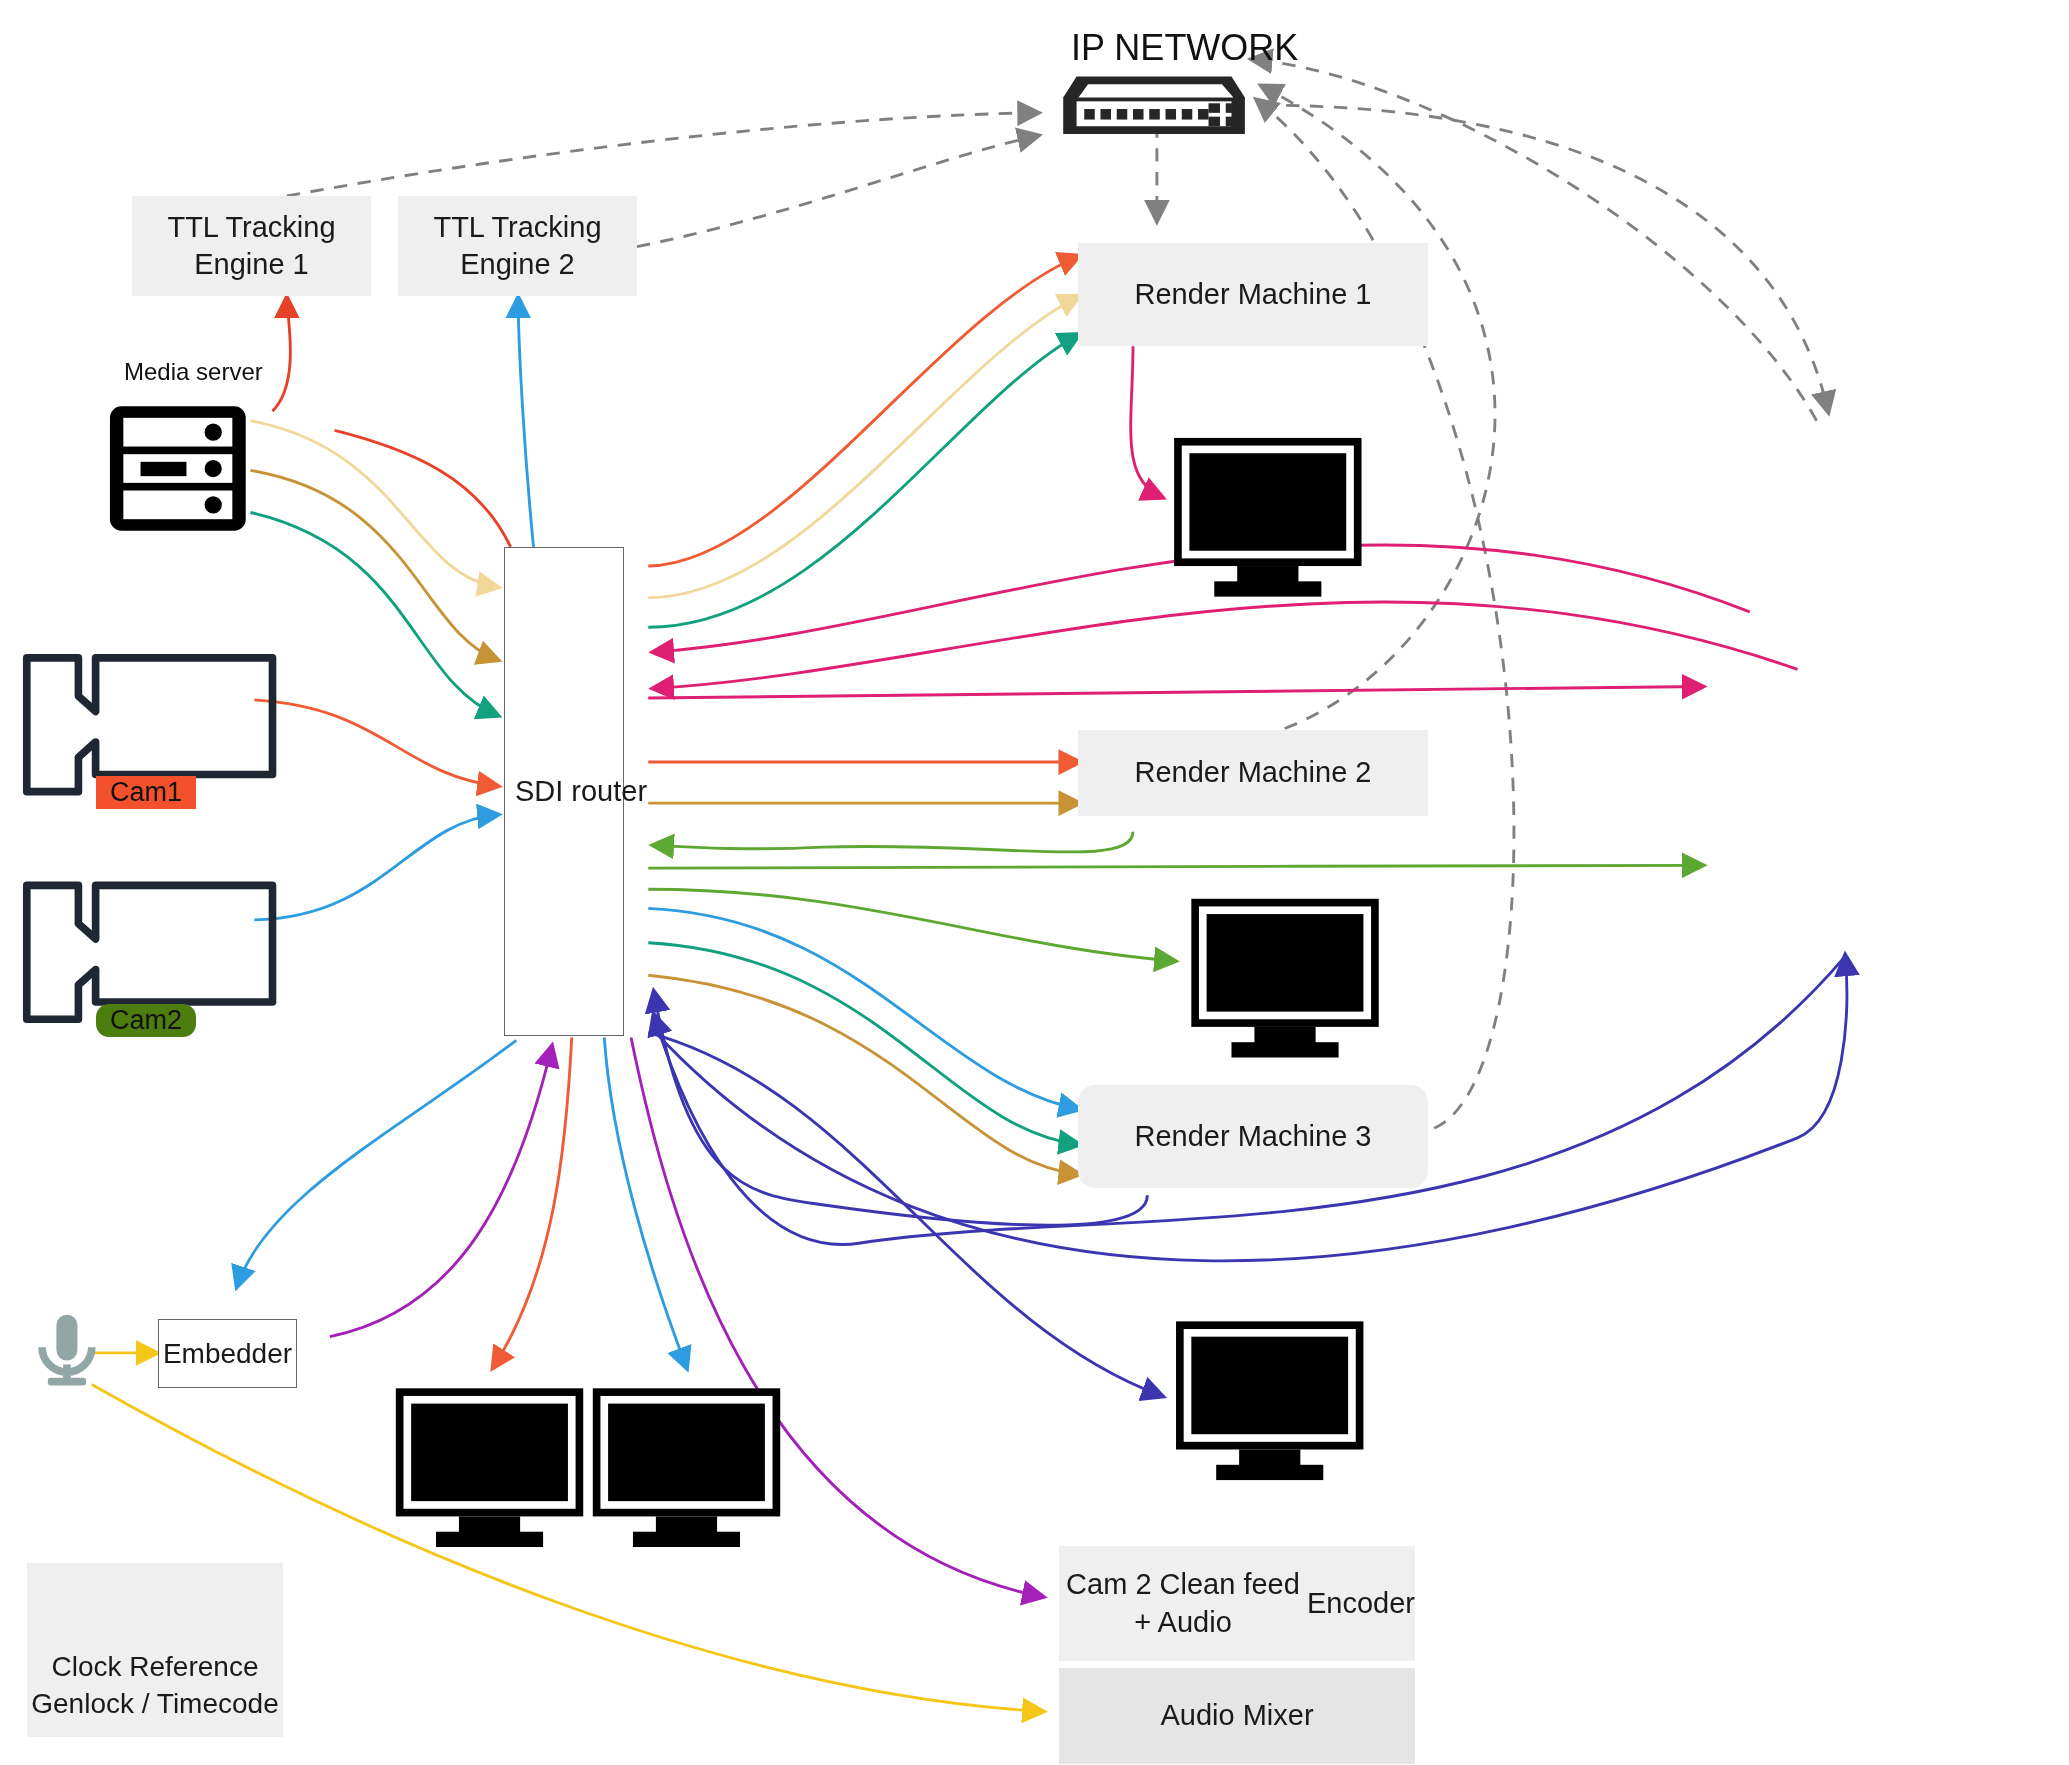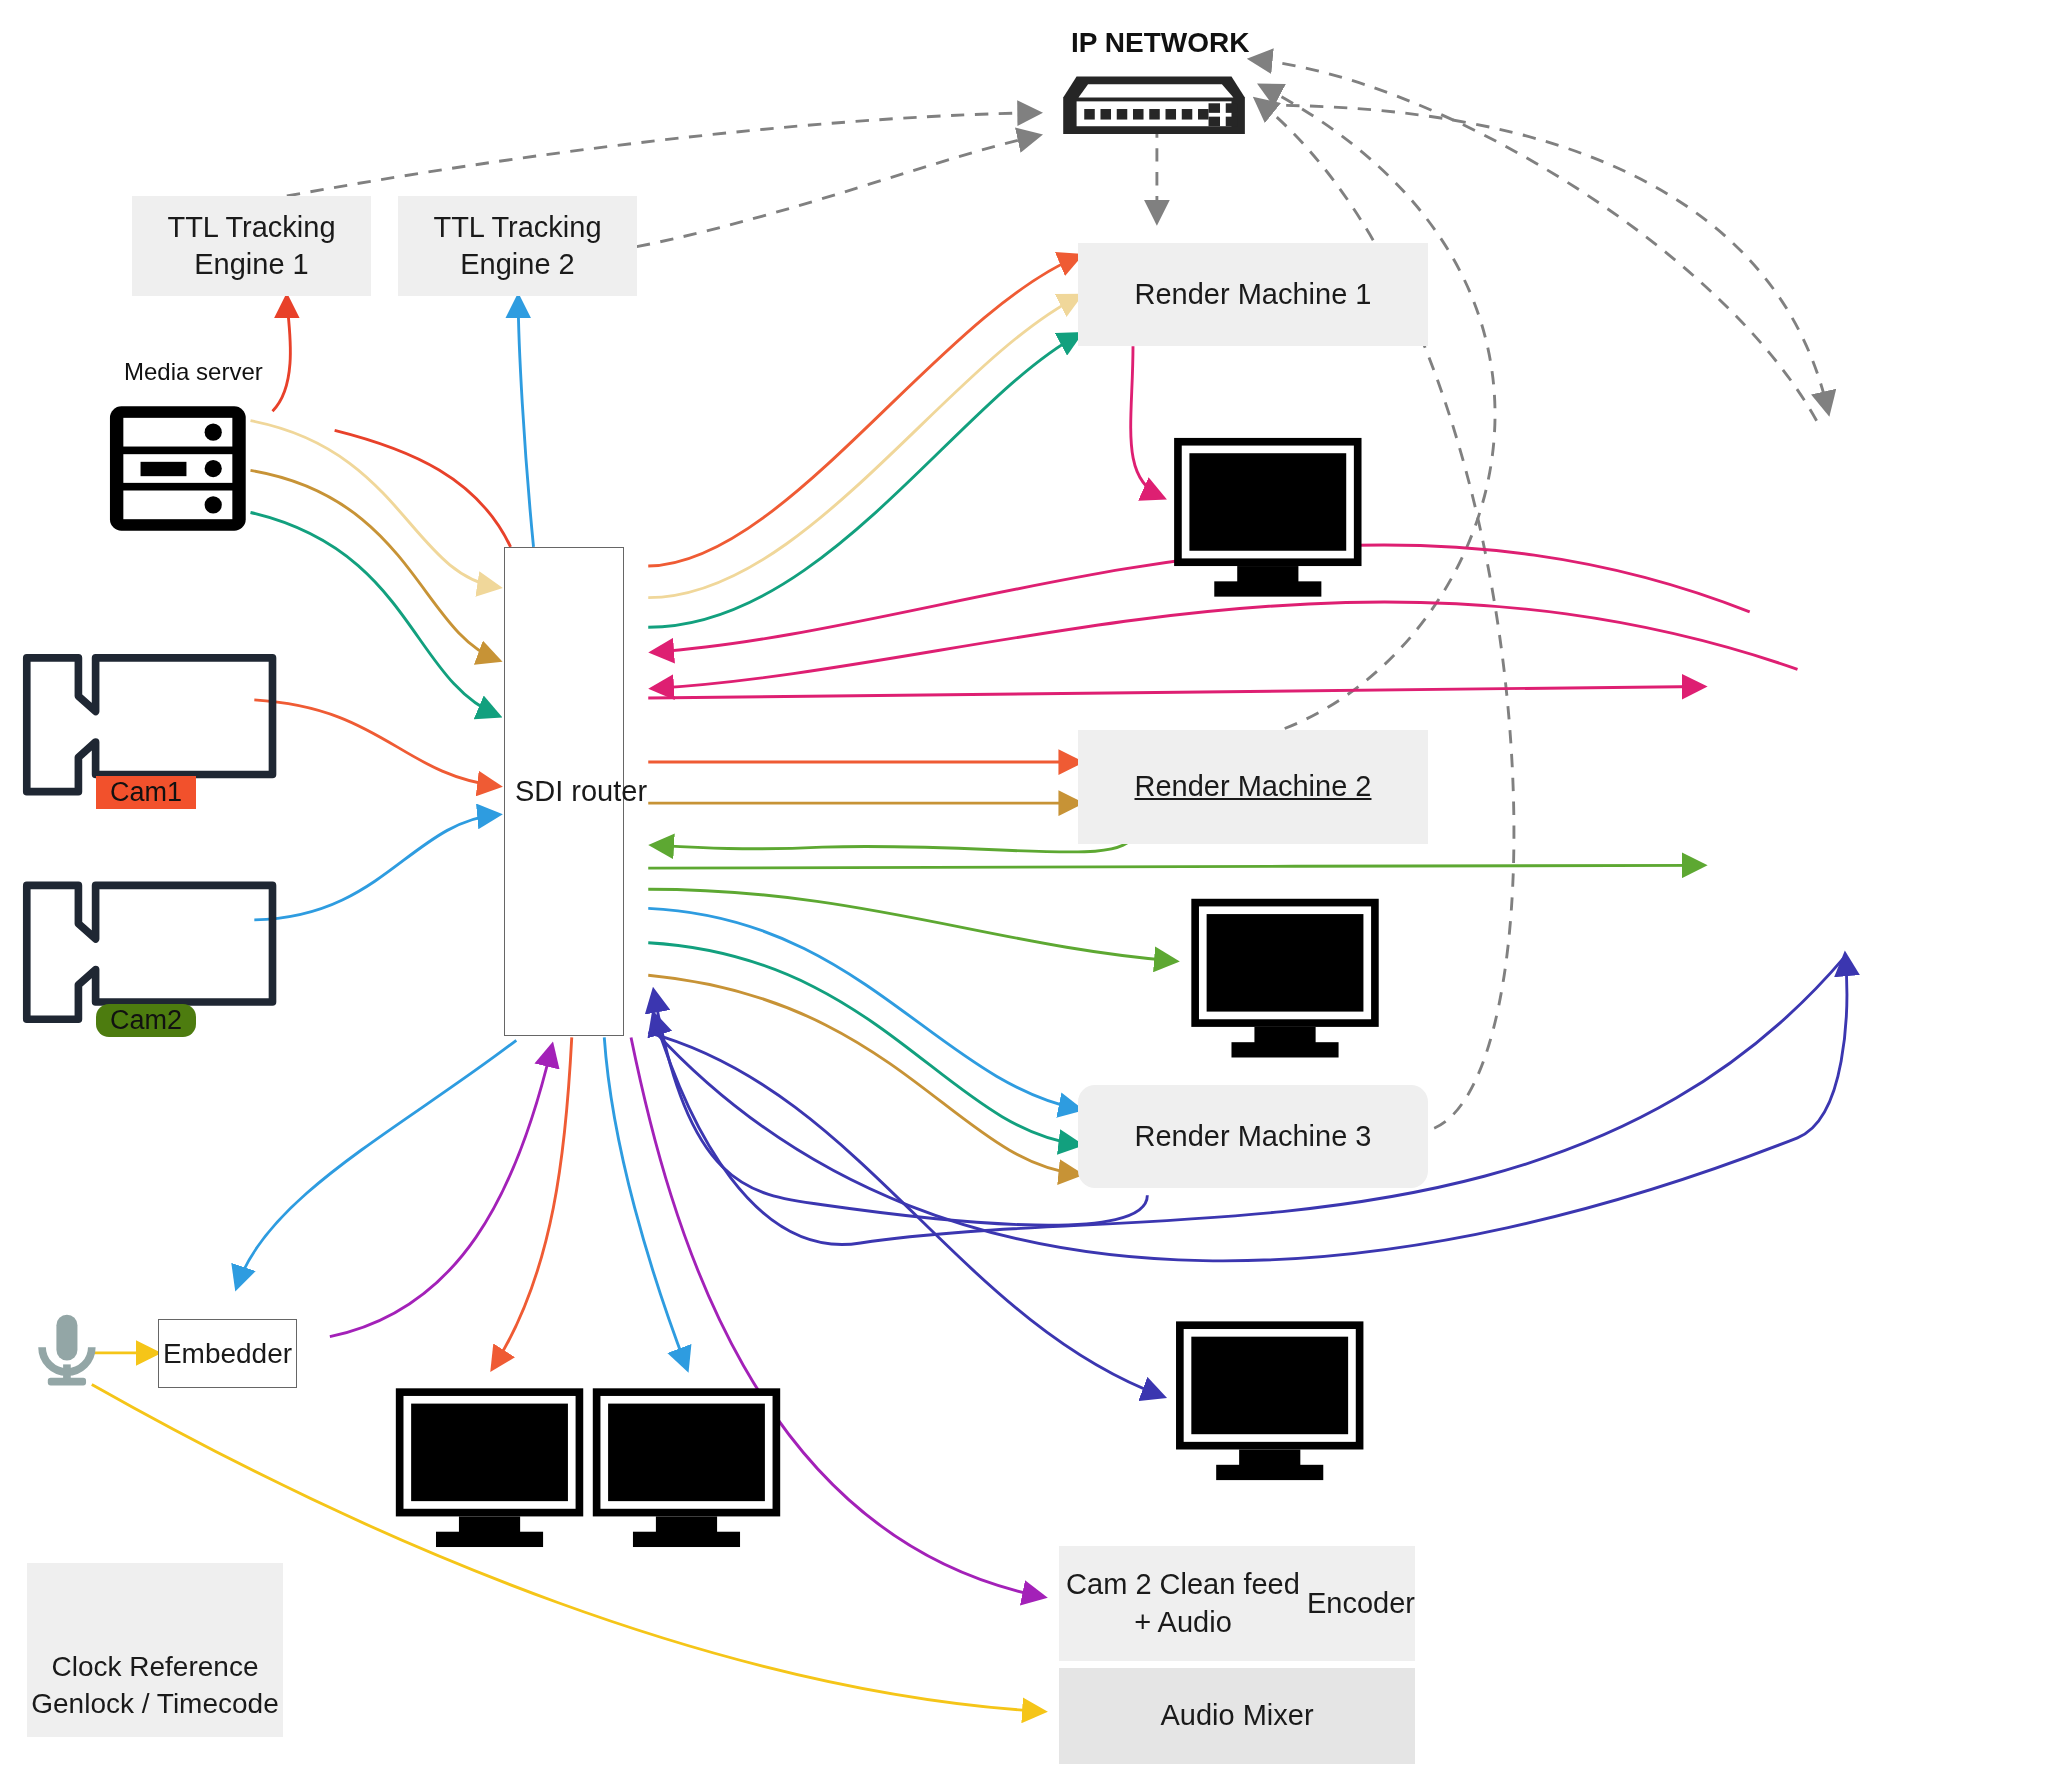--- a/index.html
+++ b/index.html
@@ -214,21 +214,21 @@
           <line x1="47" y1="30" x2="53" y2="30"></line>
         <line x1="14" y1="14" x2="18" y2="18"></line>
           <line x1="42" y1="42" x2="46" y2="46"></line>
         <line x1="46" y1="14" x2="42" y2="18"></line>
           <line x1="18" y1="42" x2="14" y2="46"></line>
       </g>
       <path d="M30 14 L30 31 L41 35" fill="none" stroke="#3a4250" stroke-width="5" stroke-linecap="round"></path>
     </g>
   </svg>
 
-  <div class="plainlabel" style="left:1071px;top:27px;font-size:28px;font-weight:bold;">IP NETWORK</div>
+  <div class="plainlabel" style="left:1071px;top:27px;font-size:36px;">IP NETWORK</div>
 
   <div class="node greybox" style="left:132px;top:196px;width:239px;height:100px;flex-direction:column;">
     <span>TTL Tracking</span>
     <span>Engine 1</span>
   </div>
 
   <div class="node greybox" style="left:398px;top:196px;width:239px;height:100px;flex-direction:column;">
     <span>TTL Tracking</span>
     <span>Engine 2</span>
   </div>
@@ -239,21 +239,21 @@
   <div class="chip" style="left:96px;top:1004px;background:#4d7c0f;border-radius:13px;">Cam2</div>
 
   <div class="node whitebox" style="left:504px;top:547px;width:120px;height:489px;">
     <span class="sdi-label" style="left:17px;top:null;position:relative;white-space:nowrap;">SDI router</span>
   </div>
 
   <div class="node greybox" style="left:1078px;top:243px;width:350px;height:103px;">
     <span>Render Machine 1</span>
   </div>
 
-  <div class="node greybox" style="left:1078px;top:730px;width:350px;height:114px;text-decoration:underline;">
+  <div class="node greybox" style="left:1078px;top:730px;width:350px;height:86px;">
     <span>Render Machine 2</span>
   </div>
 
   <div class="node greybox" style="left:1078px;top:1085px;width:350px;height:103px;border-radius:17px;">
     <span>Render Machine 3</span>
   </div>
 
 
   <div class="node whitebox" style="left:158px;top:1319px;width:139px;height:69px;font-size:28px;">
     <span>Embedder</span>

